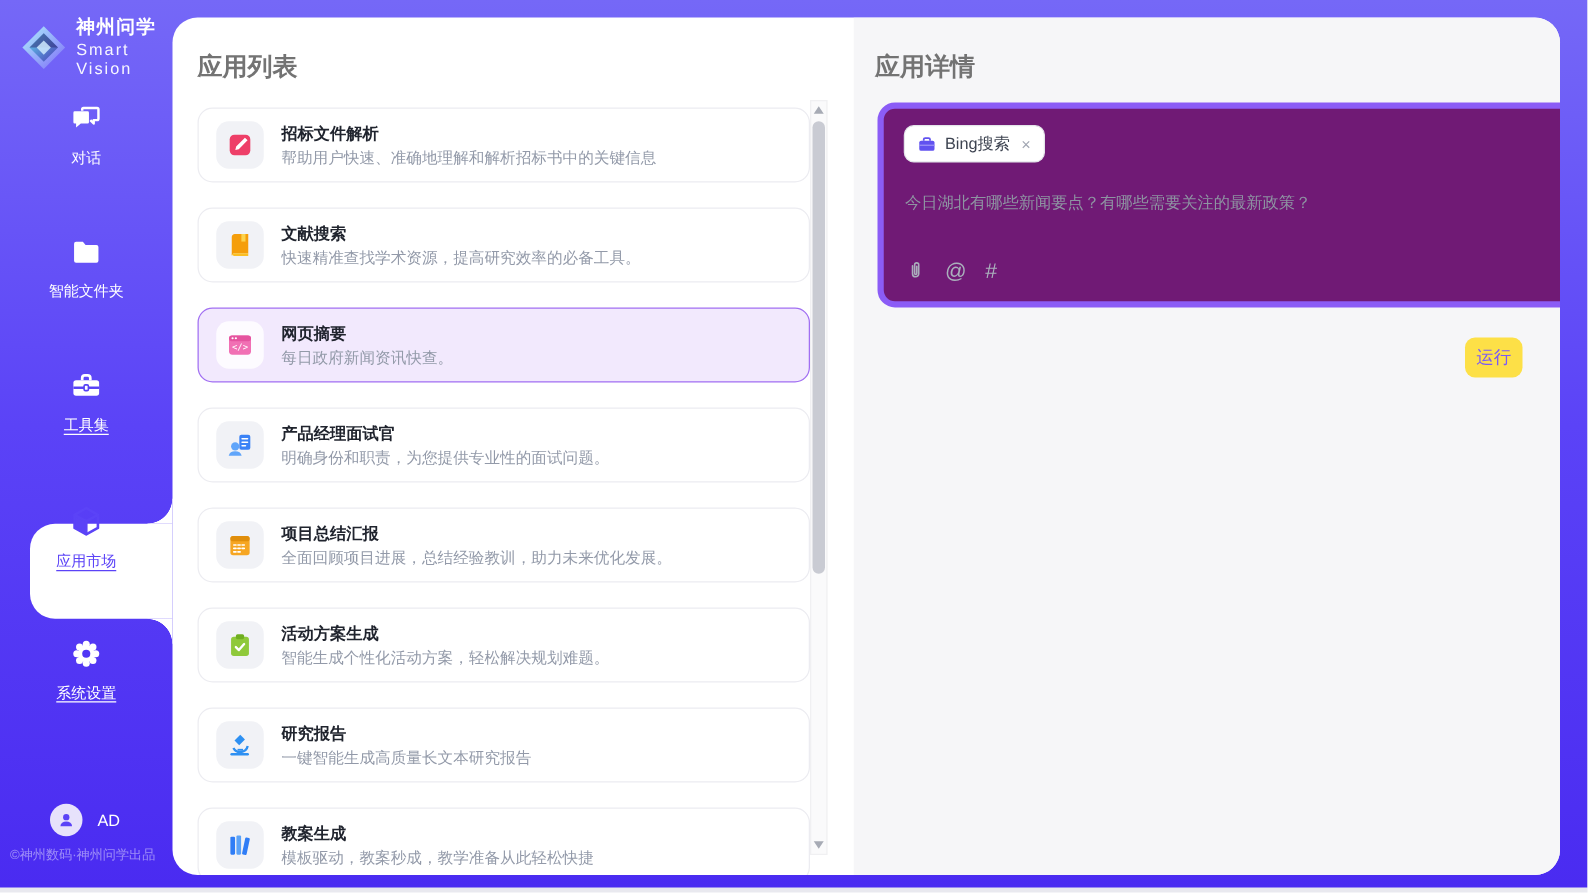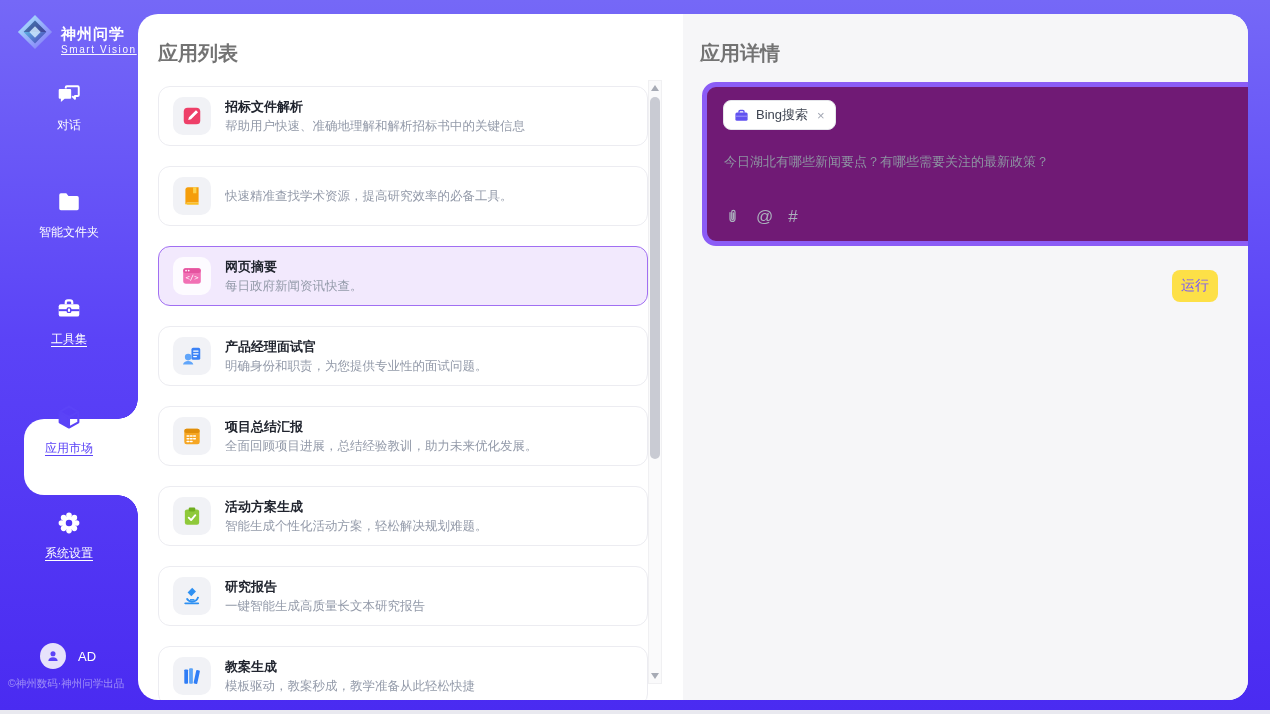--- a/index.html
+++ b/index.html
@@ -11,21 +11,21 @@
   }
   .frame {
     position:absolute; left:0; top:0; width:1270px; height:710px;
     background:linear-gradient(180deg,#7568f7 0%, #5b43f7 48%, #4a2bf1 100%);
   }
   
   .sidebar { position:absolute; left:0; top:0; width:138px; height:710px; }
   .brand { position:absolute; left:16px; top:13px; display:flex; align-items:flex-end; gap:7px; color:#fff; }
   .brand-text { display:flex; flex-direction:column; }
   .brand-name { font-size:15px; font-weight:700; letter-spacing:1px; line-height:1.2; }
-  .brand-sub { font-size:10px; letter-spacing:1.6px; opacity:.95; margin-top:1px;text-decoration:underline; }
+  .brand-sub { font-size:13px; letter-spacing:1.6px; opacity:.95; margin-top:1px; }
   #nav { position:absolute; top:82px; left:0; width:138px; }
   .nav-item { position:relative; height:107px; display:flex; flex-direction:column; align-items:center; gap:7px; color:#fff; cursor:pointer; }
   .nav-item .ic, .nav-item .nav-label { position:relative; z-index:2; }
   .nav-label { font-size:12px; line-height:1; }
   .nav-label.u { text-decoration:underline; text-underline-offset:3px; }
   .nav-item.active { color:#5b43f7; }
   .pill { position:absolute; left:24px; right:0; top:50%; margin-top:-38px; height:76px; background:#fff; border-radius:20px 0 0 20px; z-index:1; }
   .pill::before { content:""; position:absolute; right:0; top:-20px; width:20px; height:20px;
     background:radial-gradient(circle 20px at 0 0, rgba(0,0,0,0) 19.5px, #fff 20px); }
   .pill::after { content:""; position:absolute; right:0; bottom:-20px; width:20px; height:20px;
@@ -181,20 +181,21 @@
         </div>
         <div class="card">
           <span class="card-icon">
             <svg viewBox="0 0 20 20" width="22" height="22">
               <path d="M4 4.2C4 3 5 2 6.2 2H16v14H6.2A2.2 2.2 0 0 0 4 18V4.2z" fill="#f59e0b"></path>
               <path d="M4 16a2 2 0 0 0 2 2h10v-2H6a2 2 0 0 0-2 2z" fill="#fbbf24"></path>
               <rect x="11" y="2" width="3" height="5.5" fill="#fcd34d"></rect>
             </svg>
           </span>
           <div class="card-texts">
+            <div class="card-title">文献搜索</div>
             <div class="card-desc">快速精准查找学术资源，提高研究效率的必备工具。</div>
           </div>
         </div>
         <div class="card selected">
           <span class="card-icon">
             <svg viewBox="0 0 20 20" width="22" height="22">
               <rect x="2" y="3" width="16" height="14" rx="2.5" fill="#f170b4"></rect>
               <rect x="2" y="3" width="16" height="4.2" rx="2" fill="#e5539f"></rect>
               <circle cx="4.6" cy="5.1" r=".8" fill="#fff"></circle>
               <circle cx="7" cy="5.1" r=".8" fill="#fff"></circle>

